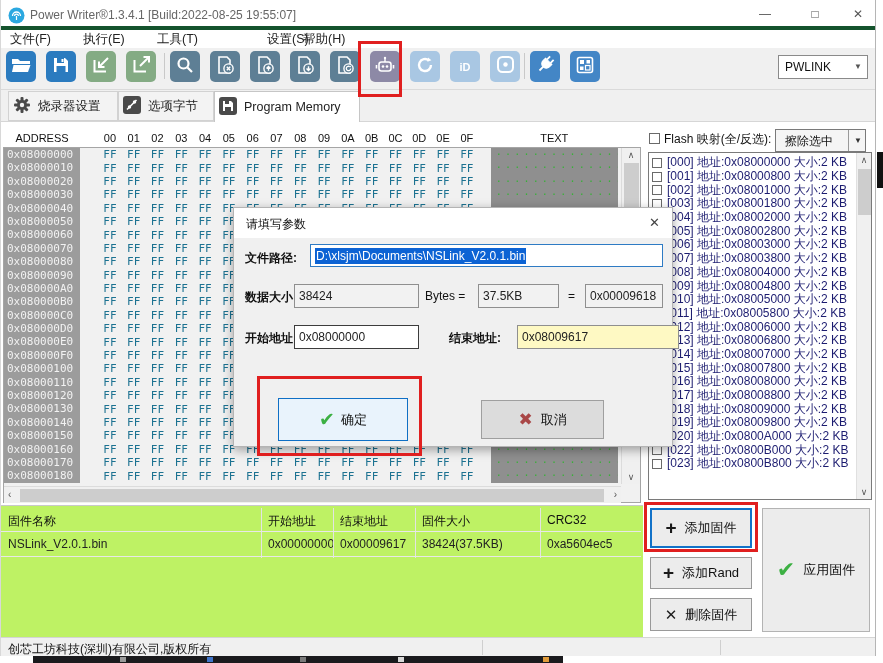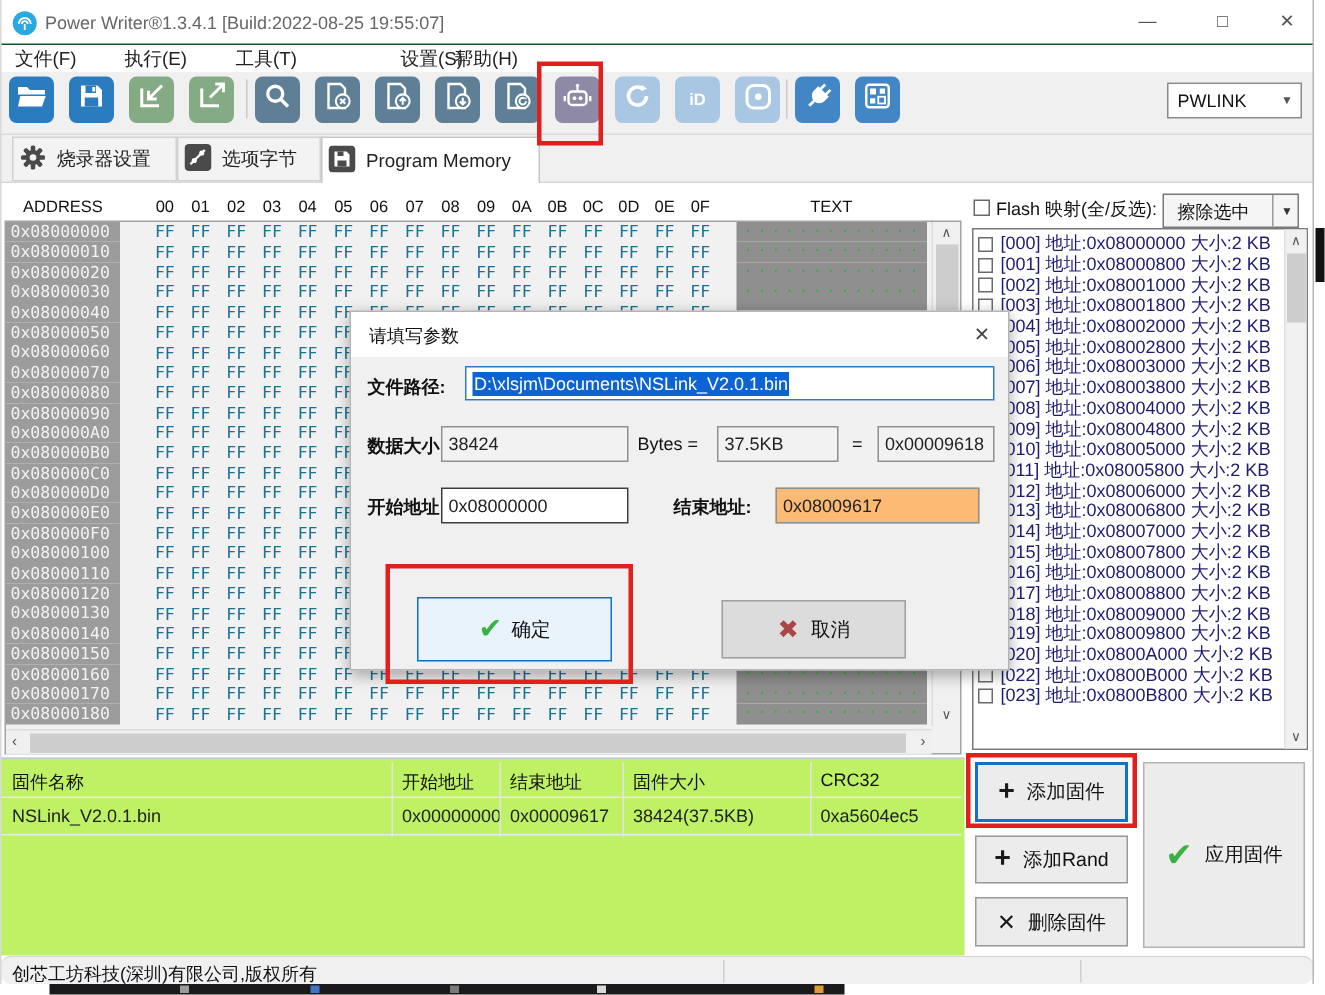--- a/index.html
+++ b/index.html
@@ -1,20 +1,20 @@
 <!DOCTYPE html>
 <html><head>
 <meta charset="utf-8">
 <style>
   * { margin:0; padding:0; box-sizing:border-box; }
   html,body { width:883px; height:663px; background:#fff; overflow:hidden;
     font-family:"Liberation Sans","DejaVu Sans",sans-serif; }
   .abs { position:absolute; }
   
-  #titlebar { position:absolute; left:0; top:0; width:876px; height:30px; background:#fff; border-bottom:1px solid #14532d;}
+  #titlebar { position:absolute; left:0; top:0; width:876px; height:30px; background:#fff; border-bottom:4px solid #14532d;}
   #app-title { position:absolute; left:30px; top:8px; font-size:12px; color:#666; }
   .winctl { position:absolute; top:0; width:40px; height:29px; text-align:center; line-height:29px; font-size:12px; color:#555; }
   #menubar { position:absolute; left:0; top:30px; width:876px; height:18px; background:#fff; }
   .menu-item { position:absolute; top:1px; font-size:12.5px; color:#222; }
   
   #toolbar { position:absolute; left:0; top:48px; width:876px; height:42px; background:#f0f0f0; border-bottom:1px solid #dadada; }
   .tbtn { position:absolute; top:3px; width:30px; height:31px; border-radius:5px; display:flex; align-items:center; justify-content:center; }
   .tsep { position:absolute; top:5px; width:1px; height:26px; background:#c9c9c9; }
   #device-select { position:absolute; left:778px; top:7px; width:90px; height:24px; background:#fff; border:1px solid #8a8a8a; font-size:12px; color:#111; display:flex; align-items:center; padding-left:6px; }
   #device-caret { position:absolute; right:5px; top:6px; font-size:8px; color:#555; }
@@ -56,21 +56,21 @@
   .fw-h { position:absolute; top:7px; font-size:12px; color:#111; }
   .fw-c { position:absolute; top:31px; font-size:12px; color:#222; }
   .fw-vline { position:absolute; top:2px; width:1px; height:50px; background:#e3e3e3; }
   .fw-hline { position:absolute; left:0; width:641px; height:1px; background:#e8e8e8; }
   
   .act-btn { position:absolute; background:#ececec; border:1px solid #999; display:flex; align-items:center; justify-content:center; gap:8px; font-size:13px; color:#111; }
   .plus { font-size:19px; font-weight:bold; color:#1a1a1a; }
   .delx { font-size:15px; font-weight:bold; color:#1a1a1a; }
   .bigcheck { color:#3cb043; font-size:22px; font-weight:bold; }
   
-  #statusbar { position:absolute; left:0; top:637px; width:876px; height:19px; background:#f0f0f0; border-top:1px solid #d4d4d4;border-radius:8px; }
+  #statusbar { position:absolute; left:0; top:637px; width:876px; height:19px; background:#f0f0f0; border-top:1px solid #d4d4d4; }
   #status-text { position:absolute; left:8px; top:3px; font-size:12px; color:#111; }
   .st-div { position:absolute; top:2px; width:1px; height:15px; background:#cfcfcf; }
   
   #dialog { position:absolute; left:233px; top:207px; width:440px; height:240px; background:#f0f0f0; border:1px solid #b4b4b4; box-shadow:0 3px 10px rgba(0,0,0,.35); z-index:40; }
   #dlg-titlebar { position:absolute; left:0; top:0; width:100%; height:30px; background:#fff; }
   #dlg-title { position:absolute; left:12px; top:8px; font-size:12px; color:#111; }
   #dlg-close { position:absolute; right:12px; top:7px; font-size:13px; color:#444; }
   .dlg-label { position:absolute; font-size:12px; font-weight:bold; color:#111; }
   .dlg-input { position:absolute; height:24px; background:#f2f2f2; border:1px solid #8f8f8f; font-size:12px; color:#222; display:flex; align-items:center; padding-left:4px; }
   #dlg-file-input { left:76px; top:36px; width:353px; height:23px; background:#fff; border:1px solid #2e7bc4; }
@@ -995,21 +995,21 @@
   </div>
   <span class="dlg-label" style="left:334px;top:81px;font-weight:normal">=</span>
   <div class="dlg-input" style="left:351px;top:76px;width:78px">
     <span>0x00009618</span>
   </div>
   <span class="dlg-label" style="left:11px;top:122px">开始地址:</span>
   <div class="dlg-input" style="left:60px;top:117px;width:125px;background:#fff;border-color:#3c3c3c">
     <span>0x08000000</span>
   </div>
   <span class="dlg-label" style="left:215px;top:122px">结束地址:</span>
-  <div class="dlg-input" style="left:283px;top:117px;width:136px;background:#fdba74">
+  <div class="dlg-input" style="left:283px;top:117px;width:162px;background:#fef9c3">
     <span>0x08009617</span>
   </div>
   <div id="dlg-ok">
     <span class="okcheck">✔</span>
     <span>确定</span>
   </div>
   <div id="dlg-cancel">
     <span class="cancelx">✖</span>
     <span>取消</span>
   </div>

